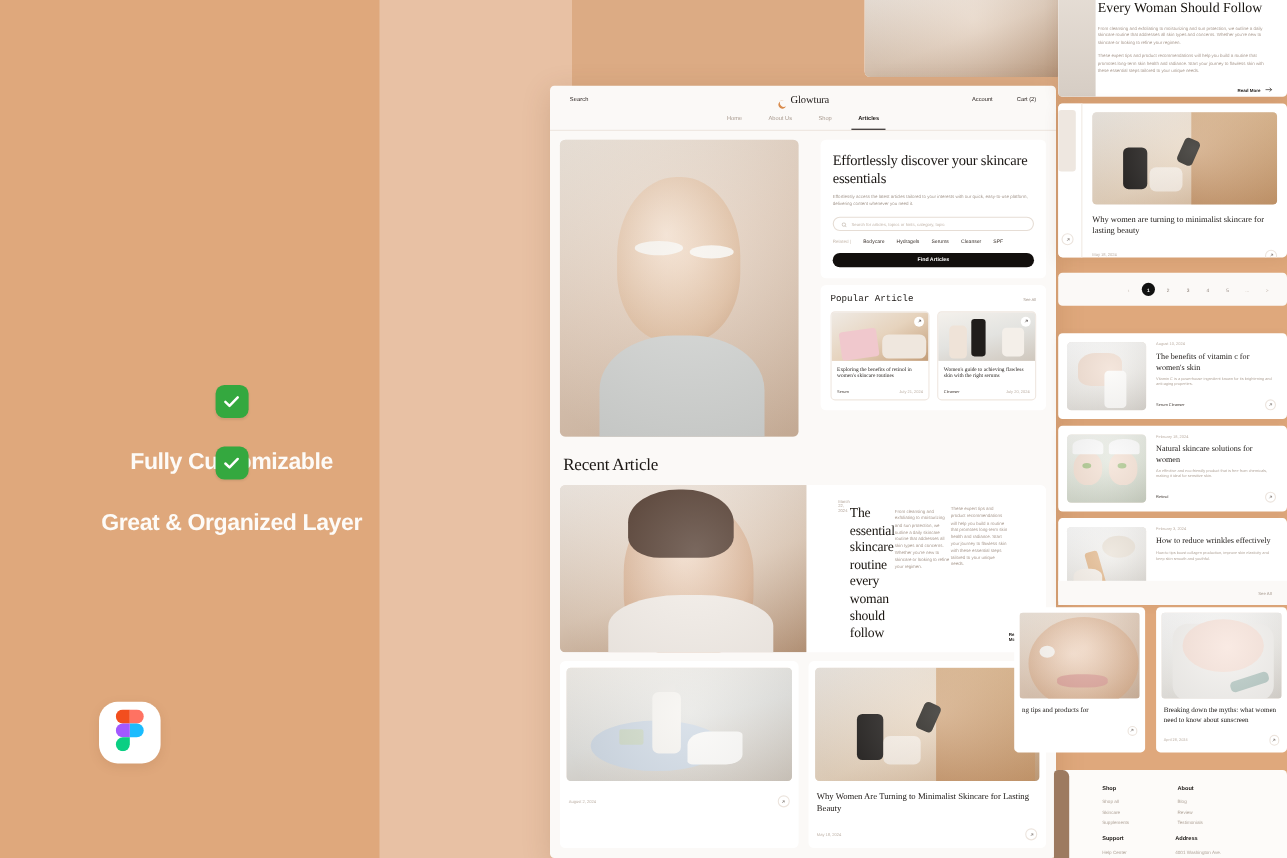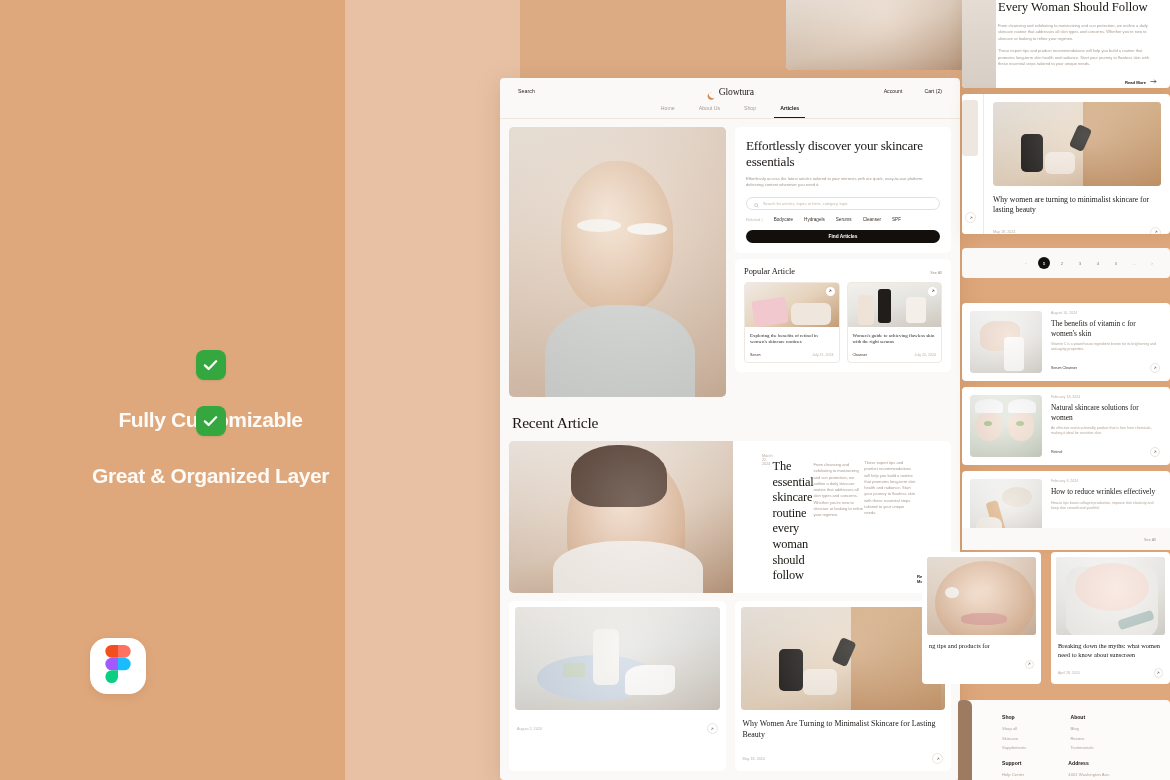--- a/index.html
+++ b/index.html
@@ -83,21 +83,21 @@
     padding-bottom: 7px; border-bottom: .5px solid #eee6df; position: relative;
   }
   .nav-menu a { font-size: 5.2px; color: #a99b90; text-decoration: none; position: relative; }
   .nav-menu a.active { color: #1e1a18; font-weight: 700; }
   .nav-menu a.active:after {
     content:""; position: absolute; left: -6px; right: -6px; bottom: -7px;
     height: 1px; background: #1e1a18;
   }
 
   
-  .hero-wrap { padding: 8px 9px 0; display: flex; gap: 9px; }
+  .hero-wrap { padding: 8px 9px 0; display: flex; gap: 20px; }
   .hero-img {
     width: 217px; height: 270px; border-radius: 5px; overflow: hidden;
     position: relative; background: #e6ddd4;
   }
   .hero-right { flex: 1; display: flex; flex-direction: column; gap: 6px; }
 
   .card-hero {
     background: #fff; border-radius: 5px; padding: 11px 11px 10px;
   }
   .hero-h1 {
@@ -114,21 +114,21 @@
   .hero-tags .lead { font-size: 4.2px; color: #c9bcb1; }
   .hero-tags .tg { font-size: 4.6px; color: #3a312c; }
   .btn-find {
     margin-top: 8px; height: 13px; border-radius: 7px; background: #120f0d;
     color: #fff; font-size: 4.8px; font-weight: 700;
     display: flex; align-items: center; justify-content: center;
   }
 
   .card-popular { background: #fff; border-radius: 5px; padding: 8px 9px 9px; }
   .pop-head { display: flex; align-items: baseline; }
-  .pop-title { font-family: Liberation Serif, serif; font-size: 8.4px; color: #1b1714; text-align: right; }
+  .pop-title { font-family: Liberation Mono, monospace; font-size: 8.4px; color: #1b1714; text-align: right; }
   .pop-seeall { margin-left: auto; font-size: 3.8px; color: #a79a8f; }
   .pop-grid { margin-top: 6px; display: flex; gap: 7px; }
   .pop-card {
     flex: 1; border: .5px solid #efe7e0; border-radius: 4px; overflow: hidden; background: #fff;
   }
   .pop-thumb { height: 44px; position: relative; background: #ece2d9; }
   .pop-arrow {
     position: absolute; right: 4px; top: 4px; width: 9px; height: 9px; border-radius: 50%;
     background: #fff; display: flex; align-items: center; justify-content: center;
   }

